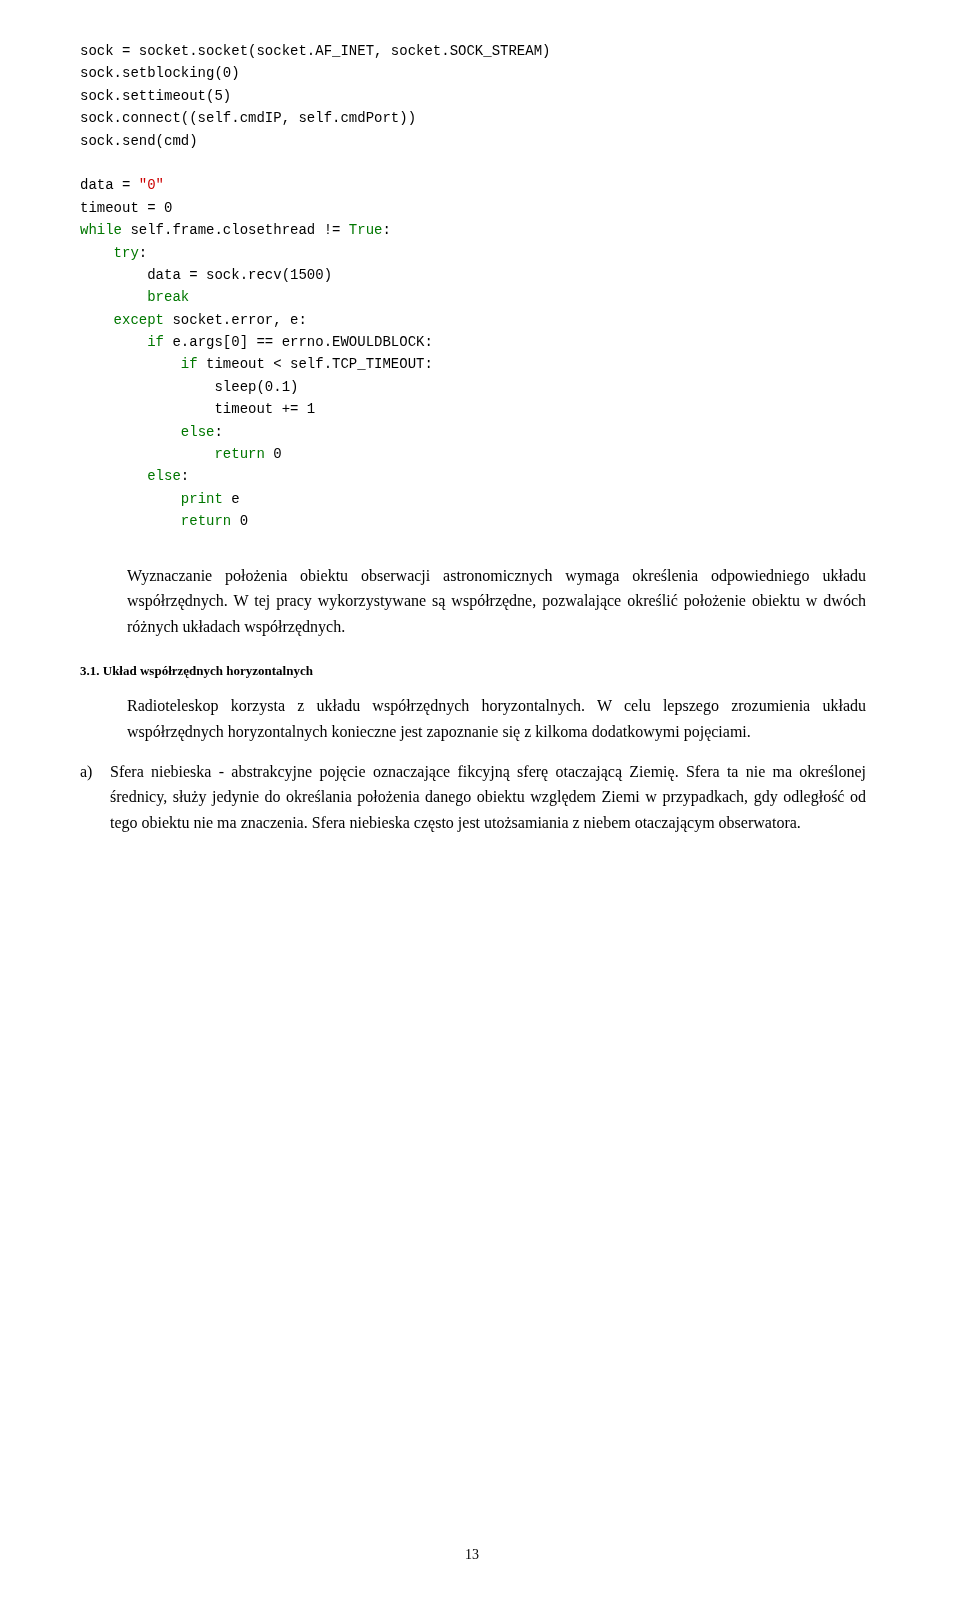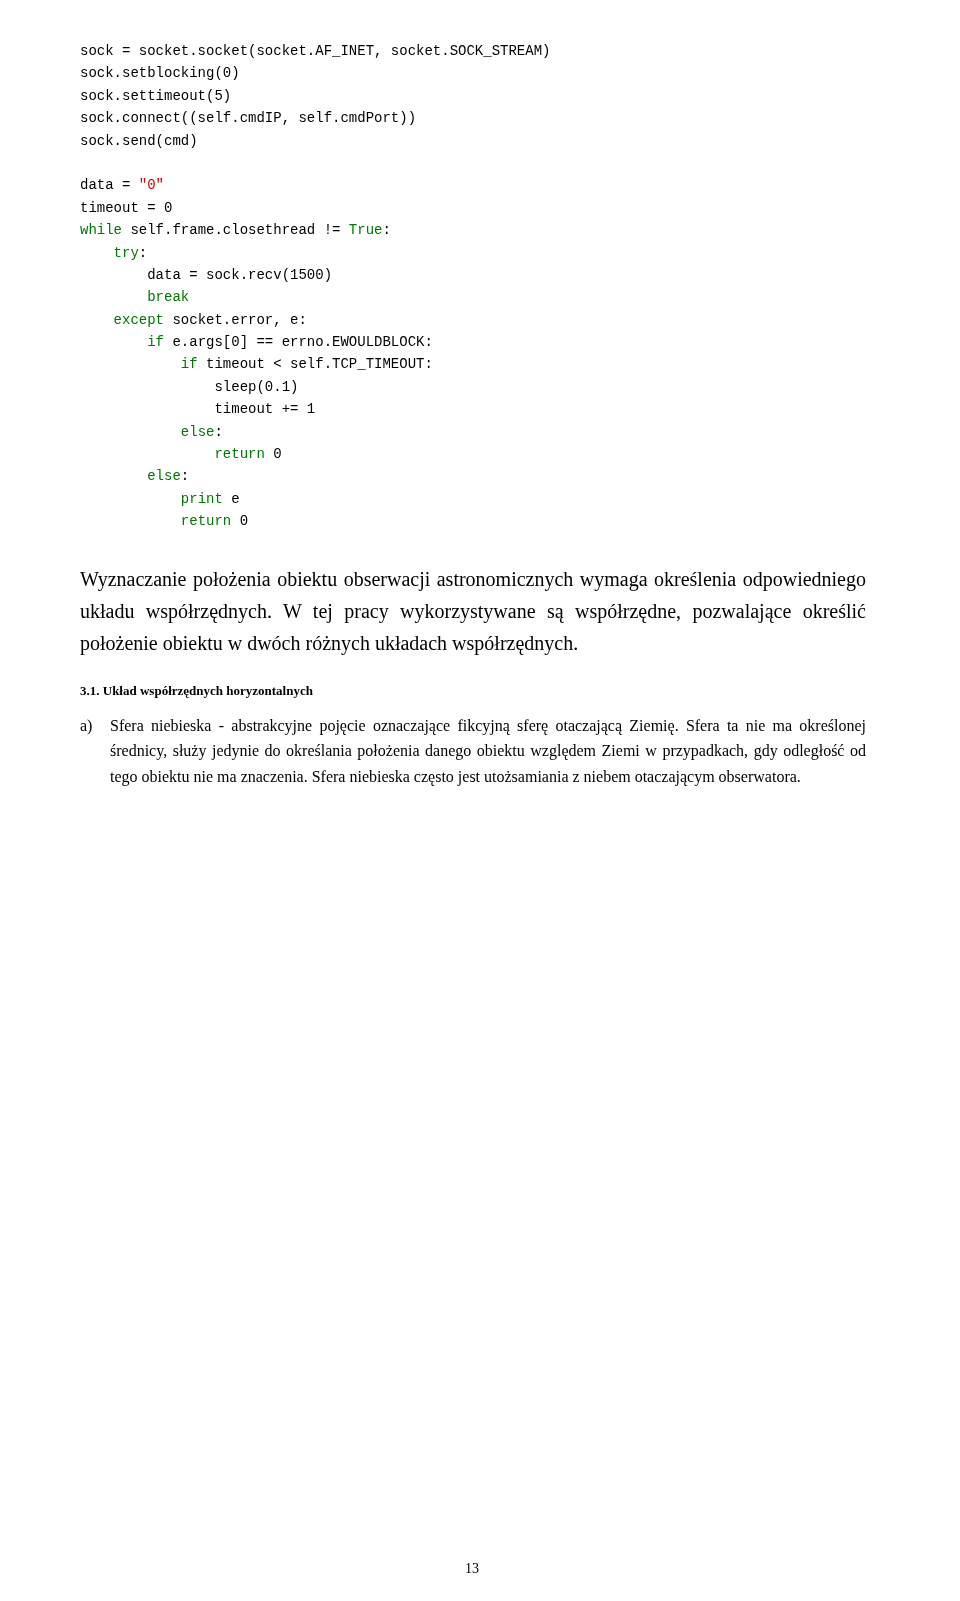--- a/index.html
+++ b/index.html
@@ -46,24 +46,25 @@
     .section-subheading {
       font-family: 'Times New Roman', Times, serif;
       font-size: 13px;
       font-weight: bold;
       margin-top: 24px;
       margin-bottom: 14px;
     }
 
     .paragraph {
       font-family: 'Times New Roman', Times, serif;
-      font-size: 20px;
+      font-size: 16px;
       line-height: 1.6;
       text-align: justify;
       margin-bottom: 14px;
+      margin-left: 47px;
     }
 
     .list-item-block {
       font-family: 'Times New Roman', Times, serif;
       font-size: 16px;
       line-height: 1.6;
       text-align: justify;
       margin-bottom: 14px;
       padding-left: 30px;
       position: relative;
@@ -72,21 +73,21 @@
     .list-item-label {
       position: absolute;
       left: 0;
     }
 
     .page-number {
       text-align: center;
       font-family: 'Times New Roman', Times, serif;
       font-size: 14px;
       position: absolute;
-      bottom: 24px;
+      bottom: 38px;
       width: calc(100% - 160px);
     }
   </style>
 </head>
 <body>
 
 <div class="page">
 
   <div class="code-block"><span>sock = socket.socket(socket.AF_INET, socket.SOCK_STREAM)</span>
 <span>sock.setblocking(0)</span>
@@ -109,20 +110,21 @@
 <span>                <span style="color:#007700;">return</span> 0</span>
 <span>        <span style="color:#007700;">else</span>:</span>
 <span>            <span style="color:#007700;">print</span> e</span>
 <span>            <span style="color:#007700;">return</span> 0</span></div>
 
 
   <p class="paragraph">Wyznaczanie położenia obiektu obserwacji astronomicznych wymaga określenia odpowiedniego układu współrzędnych. W tej pracy wykorzystywane są współrzędne, pozwalające określić położenie obiektu w dwóch różnych układach współrzędnych.</p>
 
   <div class="section-subheading">3.1. Układ współrzędnych horyzontalnych</div>
 
+  <p class="paragraph">Radioteleskop korzysta z układu współrzędnych horyzontalnych. W celu lepszego zrozumienia układu współrzędnych horyzontalnych konieczne jest zapoznanie się z kilkoma dodatkowymi pojęciami.</p>
 
   <div class="list-item-block">
     <span class="list-item-label">a)</span>
     <span>Sfera niebieska - abstrakcyjne pojęcie oznaczające fikcyjną sferę otaczającą Ziemię. Sfera ta nie ma określonej średnicy, służy jedynie do określania położenia danego obiektu względem Ziemi w przypadkach, gdy odległość od tego obiektu nie ma znaczenia. Sfera niebieska często jest utożsamiania z niebem otaczającym obserwatora.</span>
   </div>
 
   <div class="page-number">13</div>
 
 </div>
 

